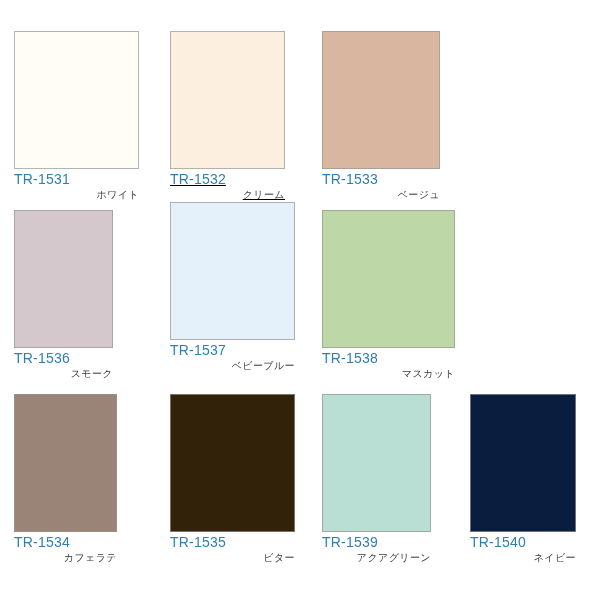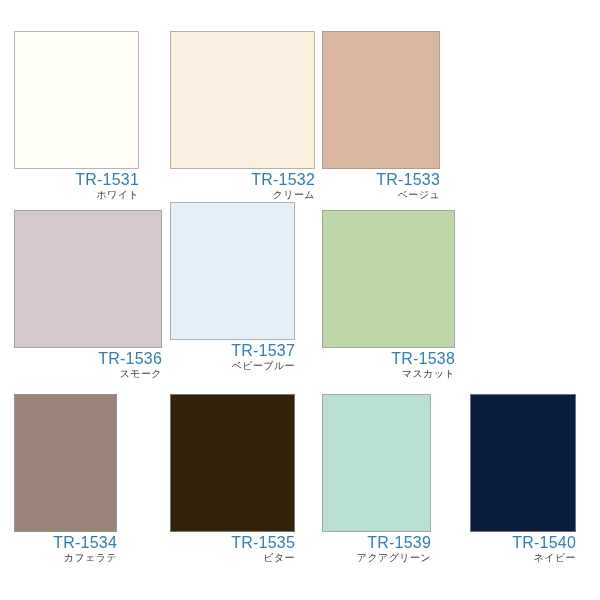--- a/index.html
+++ b/index.html
@@ -29,22 +29,22 @@
     box-sizing: border-box;
   }
 
   .swatch-chip {
     width: 100%;
     box-sizing: border-box;
     border: 1px solid rgba(120, 120, 120, 0.45);
   }
 
   .swatch-code {
-    text-align: right;
-    font-size: 16px;
+    text-align: left;
+    font-size: 14px;
     line-height: 15px;
     color: #2e7fae;
     letter-spacing: 0.2px;
     padding-top: 3px;
     white-space: nowrap;
   }
 
   .swatch-name {
     text-align: right;
     font-size: 10px;
@@ -56,31 +56,31 @@
 </style>
 </head>
 <body style="background: rgb(255, 255, 255);">
 
 <div id="swatch-grid">
     <div class="swatch-cell" style="left: 14px; top: 31px; width: 125px;">
       <div class="swatch-chip" style="height: 138px; background: rgb(255, 253, 245); border-color: rgba(150, 150, 150, 0.7);"></div>
       <div class="swatch-code">TR-1531</div>
       <div class="swatch-name">ホワイト</div>
     </div>
-    <div class="swatch-cell" style="left: 170px; top: 31px; width: 145px;">
+    <div class="swatch-cell" style="left: 170px; top: 31px; width: 115px; text-decoration: underline;">
       <div class="swatch-chip" style="height: 138px; background: rgb(252, 239, 224); border-color: rgba(150, 150, 150, 0.7);"></div>
       <div class="swatch-code">TR-1532</div>
       <div class="swatch-name">クリーム</div>
     </div>
     <div class="swatch-cell" style="left: 322px; top: 31px; width: 118px;">
       <div class="swatch-chip" style="height: 138px; background: rgb(217, 182, 160); border-color: rgba(150, 150, 150, 0.7);"></div>
       <div class="swatch-code">TR-1533</div>
       <div class="swatch-name">ベージュ</div>
     </div>
-    <div class="swatch-cell" style="left: 14px; top: 210px; width: 148px;">
+    <div class="swatch-cell" style="left: 14px; top: 210px; width: 99px;">
       <div class="swatch-chip" style="height: 138px; background: rgb(212, 200, 205); border-color: rgba(150, 150, 150, 0.7);"></div>
       <div class="swatch-code">TR-1536</div>
       <div class="swatch-name">スモーク</div>
     </div>
     <div class="swatch-cell" style="left: 170px; top: 202px; width: 125px;">
       <div class="swatch-chip" style="height: 138px; background: rgb(228, 241, 250); border-color: rgba(150, 150, 150, 0.7);"></div>
       <div class="swatch-code">TR-1537</div>
       <div class="swatch-name">ベビーブルー</div>
     </div>
     <div class="swatch-cell" style="left: 322px; top: 210px; width: 133px;">

